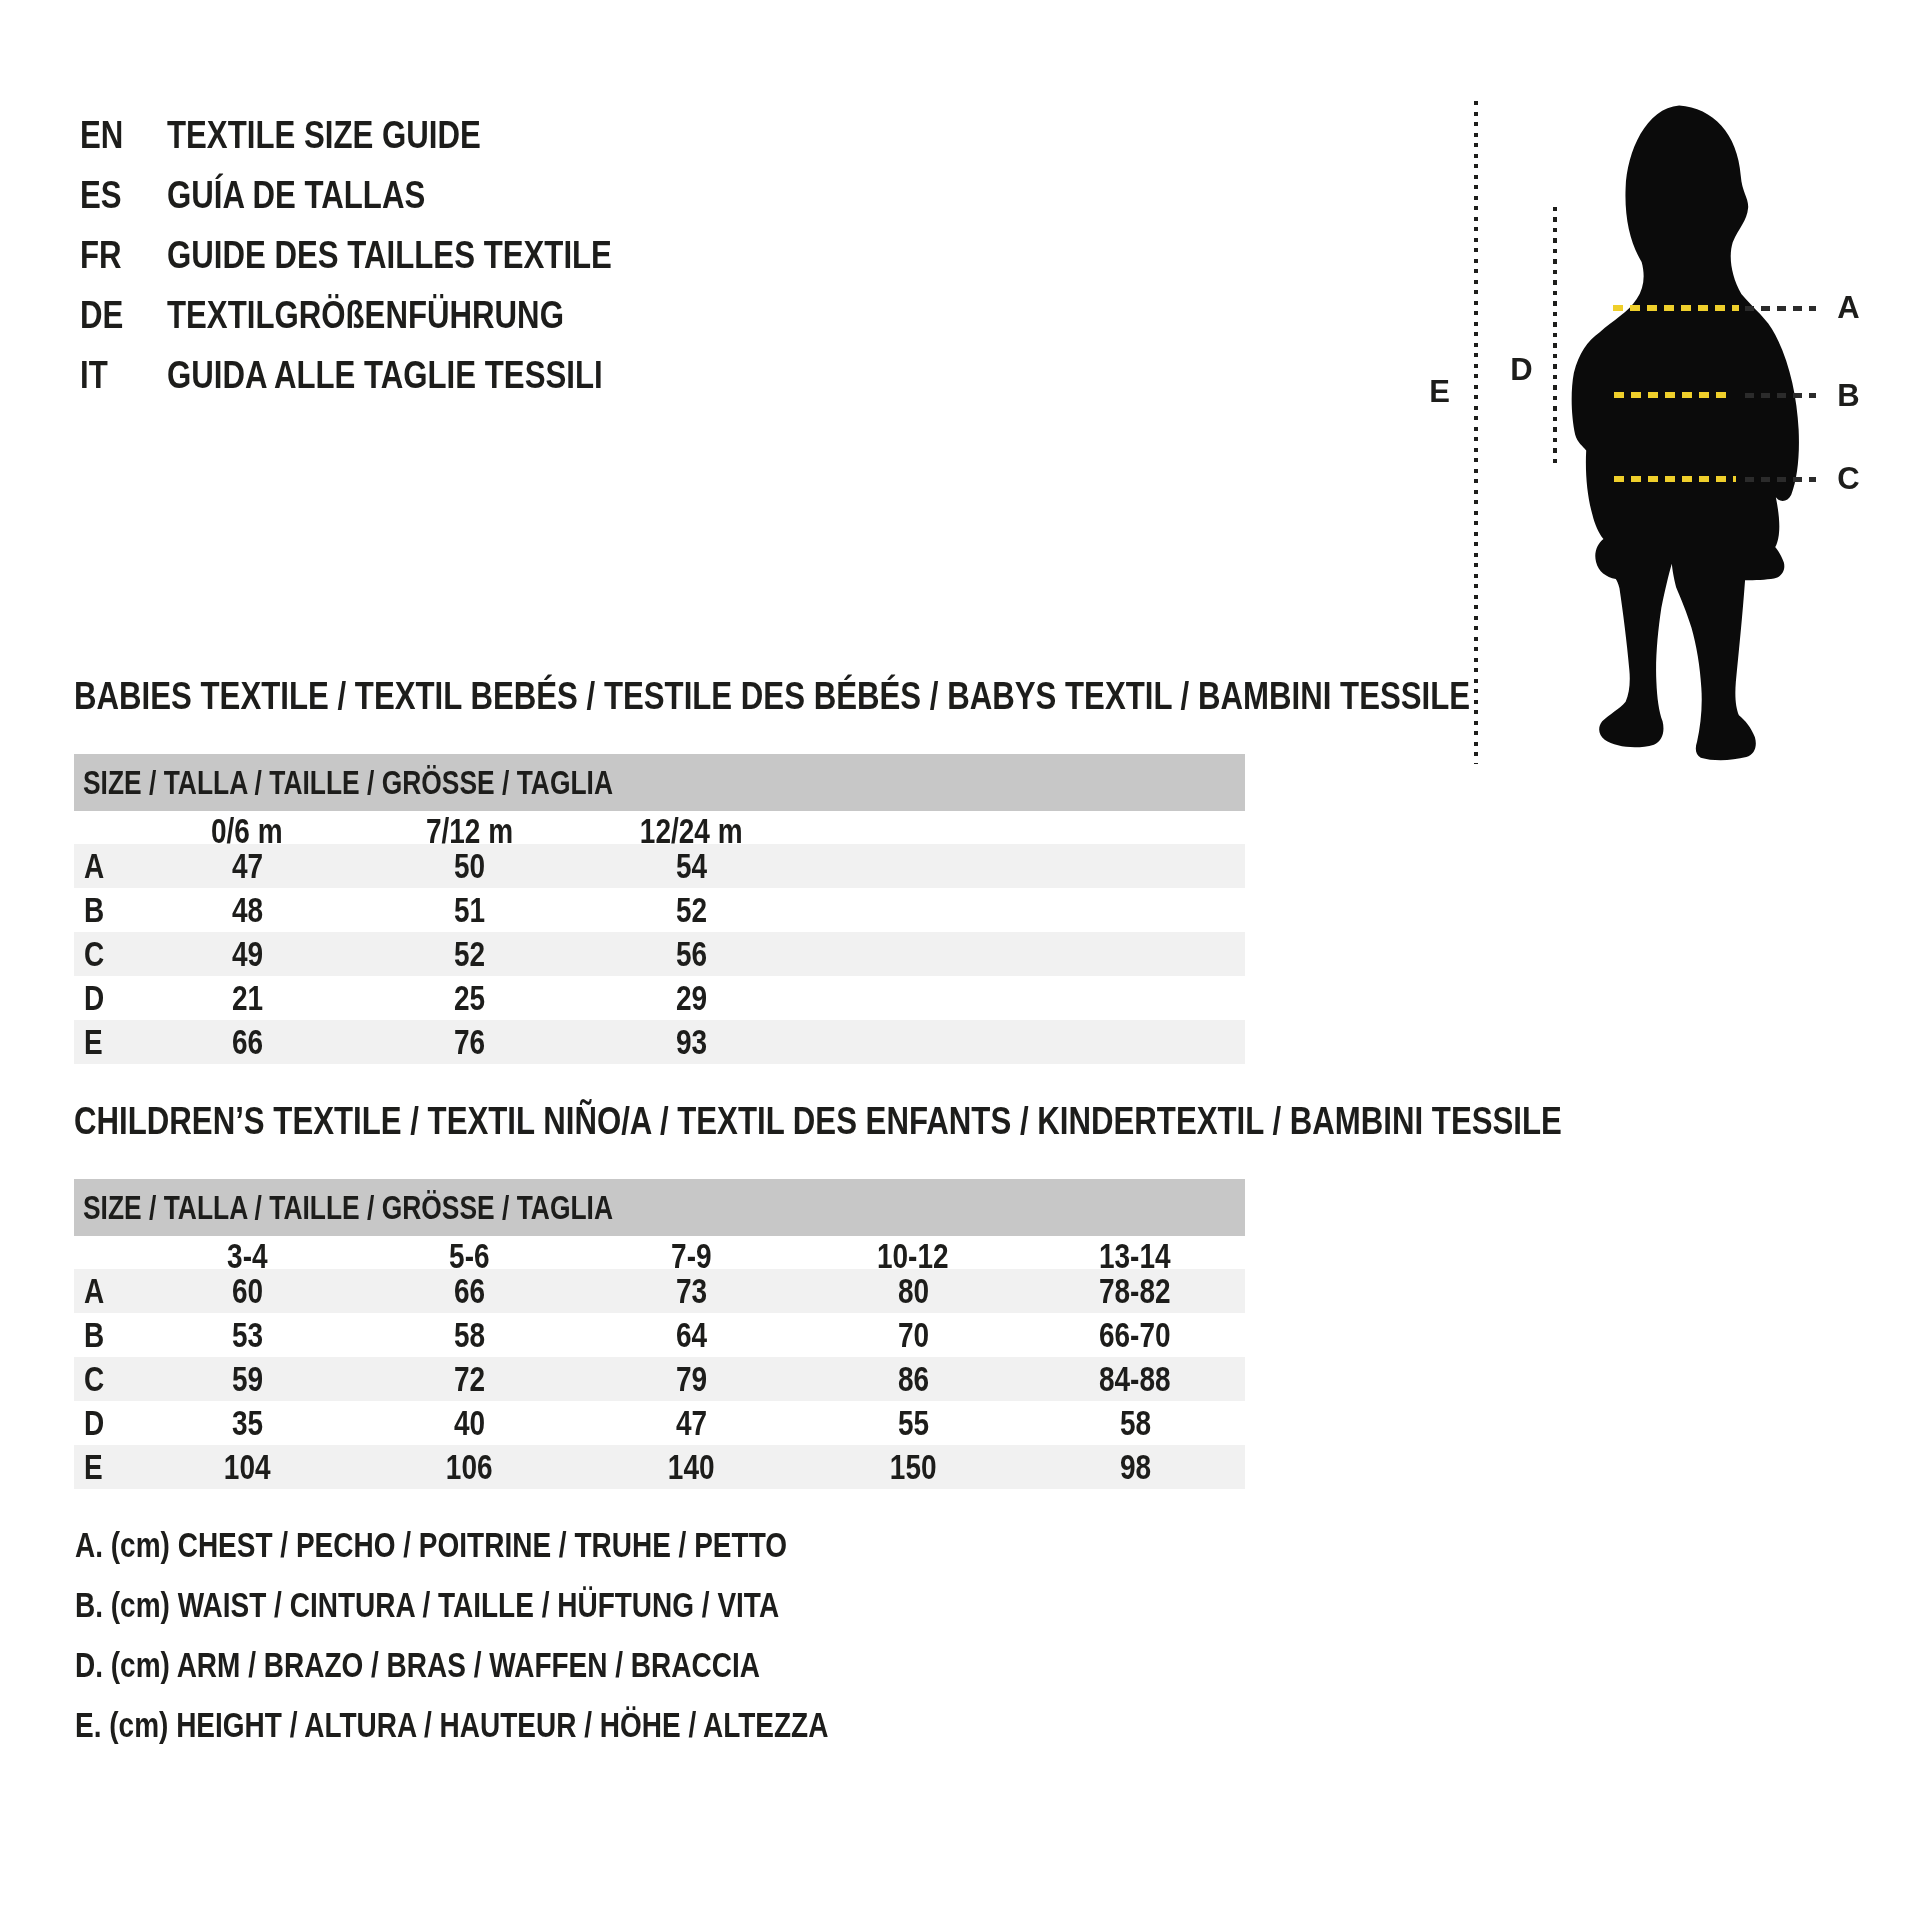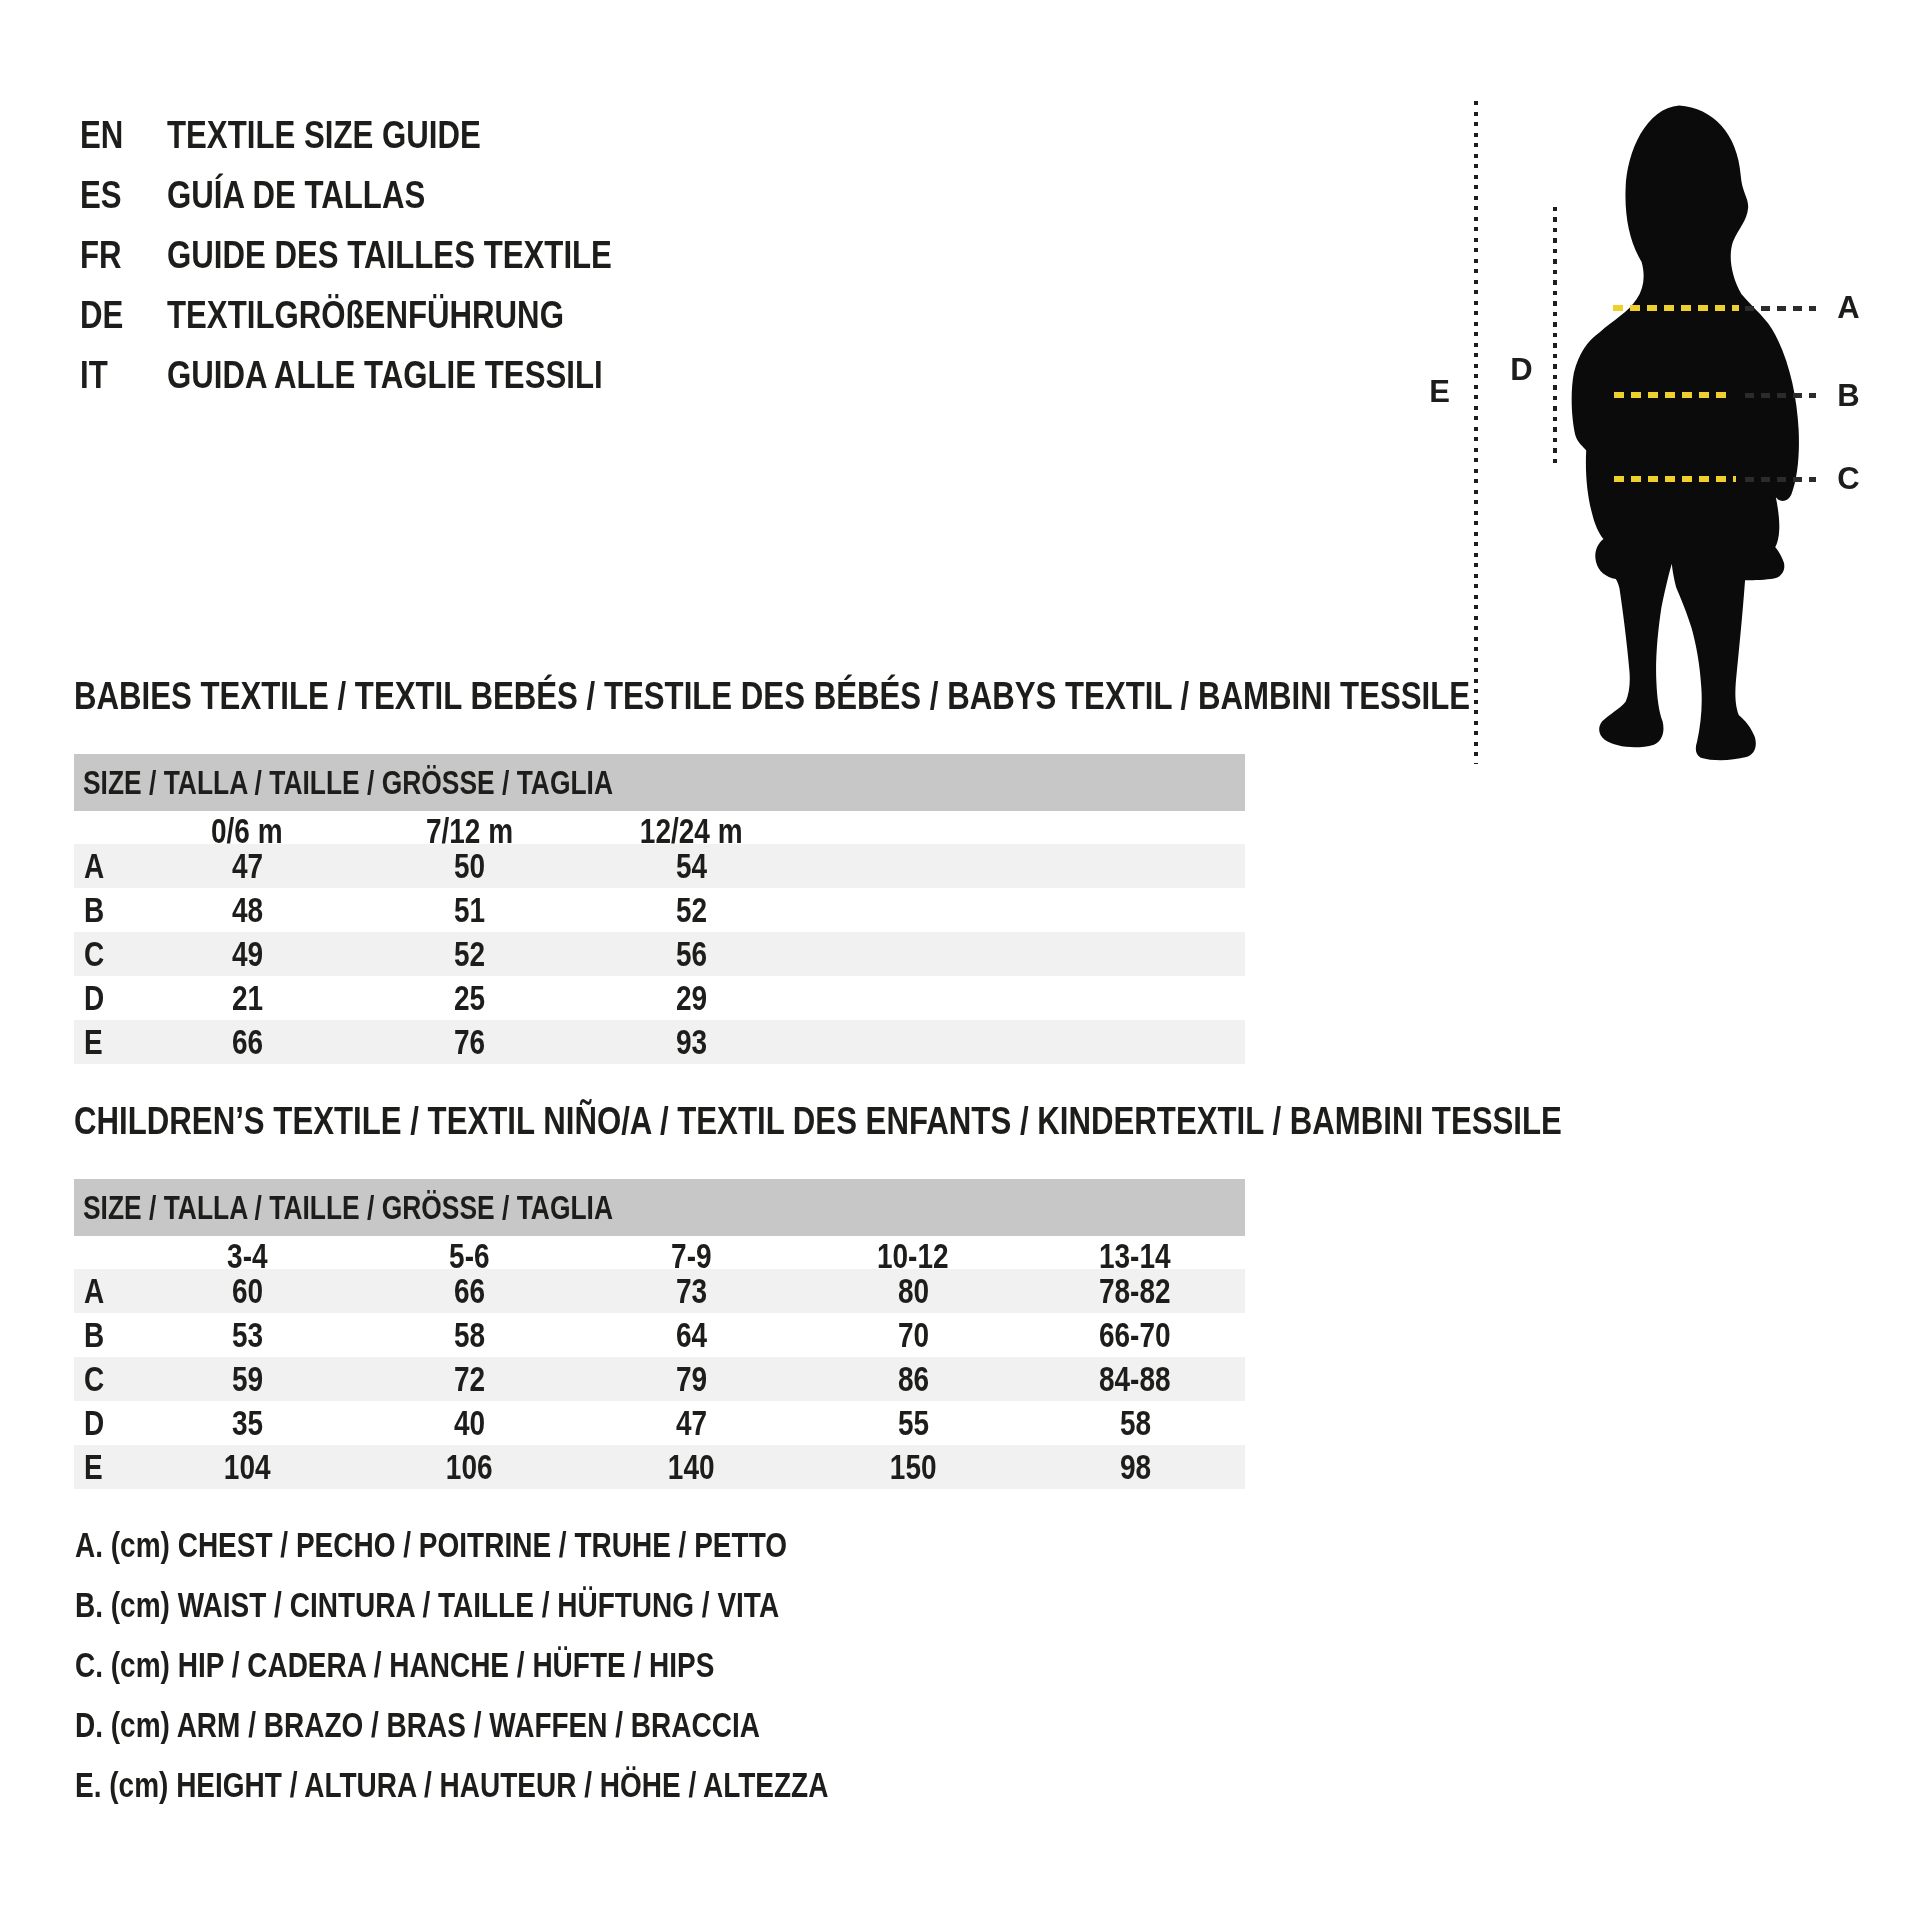--- a/index.html
+++ b/index.html
@@ -262,22 +262,19 @@
 </div>
 
 <div class="legend">
   <div class="legend-line">
       <span class="cx-l">A. (cm) CHEST / PECHO / POITRINE / TRUHE / PETTO</span>
     </div>
   <div class="legend-line">
       <span class="cx-l">B. (cm) WAIST / CINTURA / TAILLE / HÜFTUNG / VITA</span>
     </div>
   <div class="legend-line">
-      <span class="cx-l">C. (cm) HIP / CADERA / HANCHE / HÜFTE / HIPS</span>
-    </div>
-  <div class="legend-line">
       <span class="cx-l">D. (cm) ARM / BRAZO / BRAS / WAFFEN / BRACCIA</span>
     </div>
   <div class="legend-line">
       <span class="cx-l">E. (cm) HEIGHT / ALTURA / HAUTEUR / HÖHE / ALTEZZA</span>
     </div>
 </div>
 
 
 </body></html>

